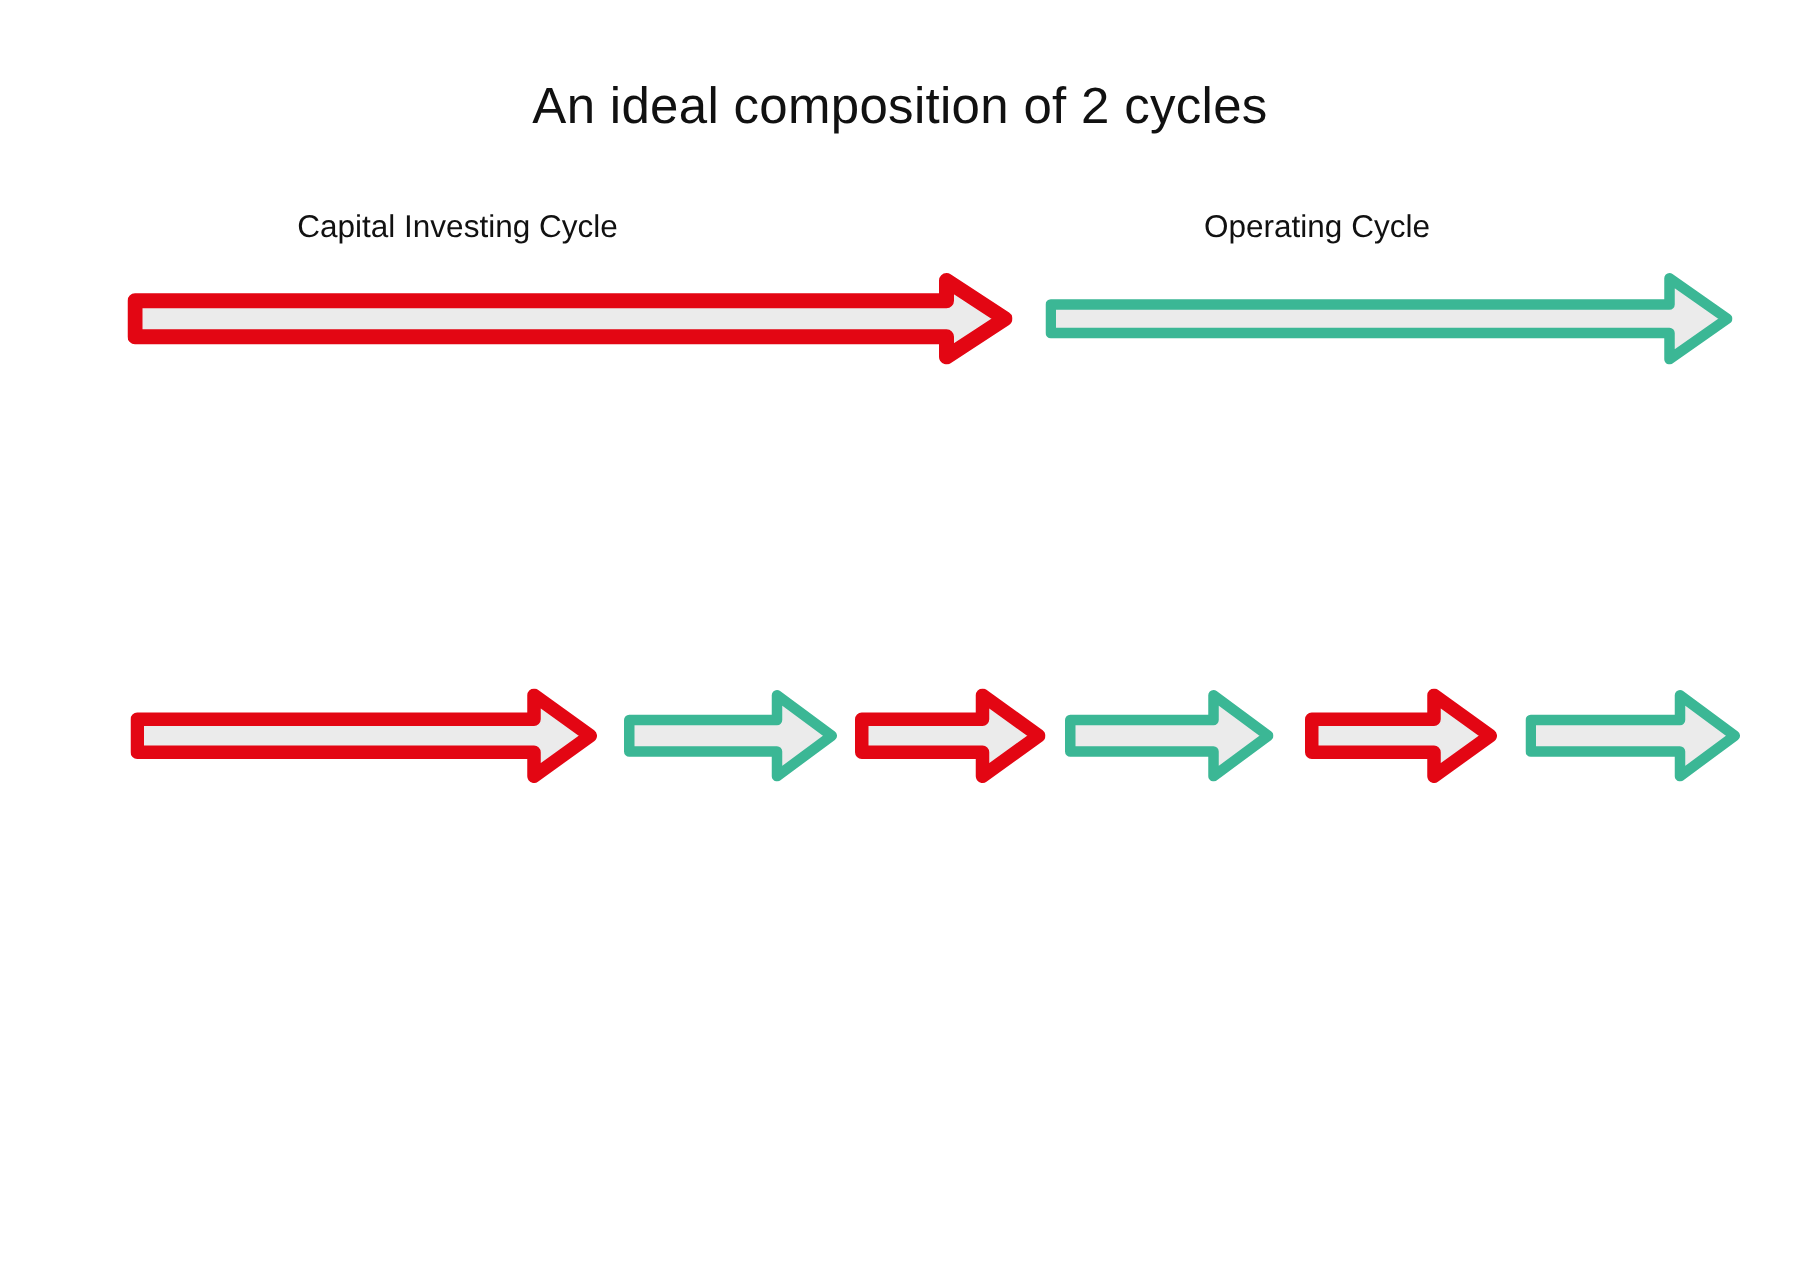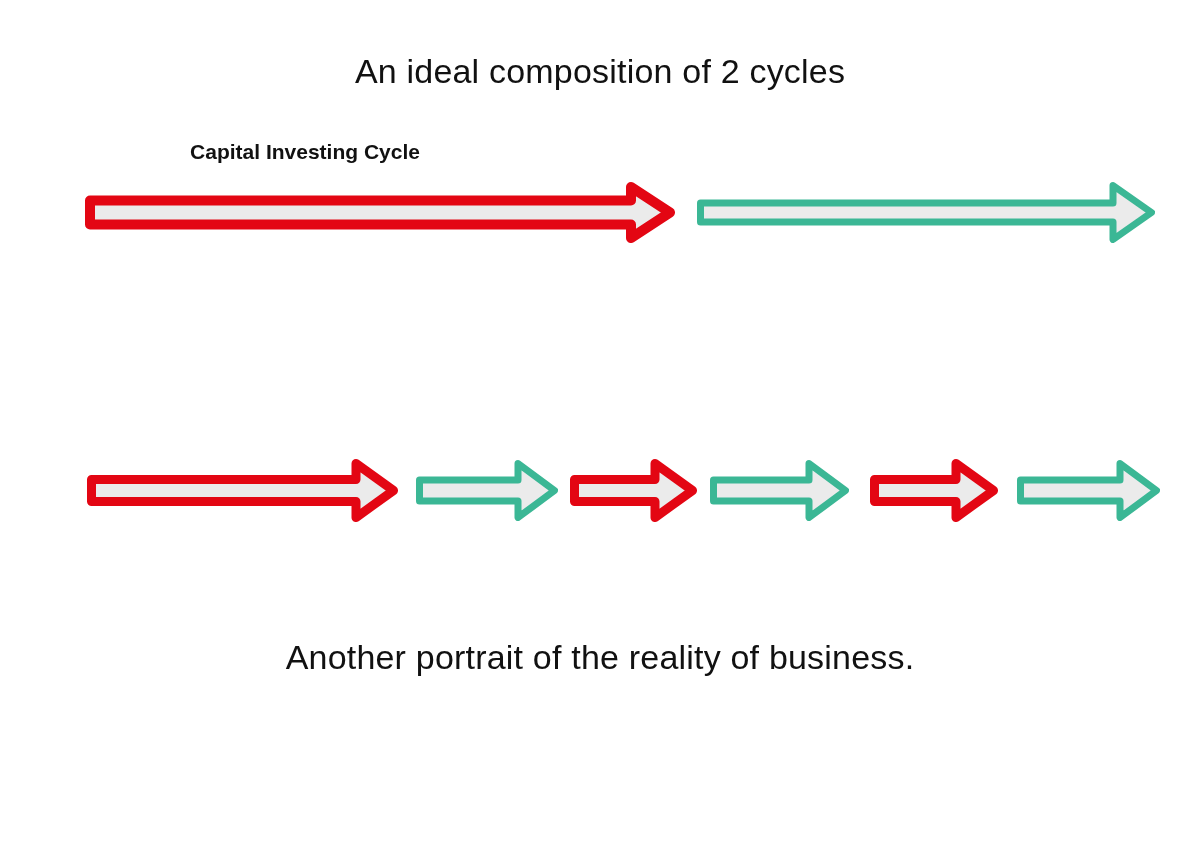--- a/index.html
+++ b/index.html
@@ -27,37 +27,38 @@
     color: #111111;
   }
   #title-ideal   { top: 52px;  }
   #title-reality { top: 328px; }
   #title-portrait{ top: 638px; }
   .arrow-label {
     position: absolute;
     top: 140px;
     text-align: center;
     font-size: 21px;
-    font-weight: 700;
+    font-weight: 400;
     color: #111111;
   }
   #label-capital   { left: 85px;  width: 440px; }
   #label-operating { left: 700px; width: 356px; }
   .arrow-layer { position: absolute; left: 0; top: 0; width: 100%; height: 100%; }
   .arrow-layer svg { position: absolute; display: block; }
 </style>
 </head>
 <body>
 
 <div id="canvas">
 
   <h1 id="title-ideal" class="section-title">An ideal composition of 2 cycles</h1>
 
   <div id="label-capital" class="arrow-label">Capital Investing Cycle</div>
 
+  <div id="label-operating" class="arrow-label">Operating Cycle</div>
 
   <div id="row-ideal" class="arrow-layer">
       <svg width="590" height="61" viewBox="0 0 590 61" style="left: 85px; top: 181.5px;">
         <path d="M 5 18.5 L 546 18.5 L 546 5 L 585 30.5 L 546 56 L 546 42.5 L 5 42.5 Z" fill="#ebebeb" stroke="#e30613" stroke-width="10" stroke-linejoin="round"></path>
       </svg>
       <svg width="458" height="61" viewBox="0 0 458 61" style="left: 697px; top: 181.5px;">
         <path d="M 3.5 21 L 416 21 L 416 3.5 L 454.5 30.5 L 416 57.5 L 416 40 L 3.5 40 Z" fill="#ebebeb" stroke="#3bb795" stroke-width="7" stroke-linejoin="round"></path>
       </svg>
     </div>
 
@@ -76,21 +77,20 @@
         <path d="M 3.5 20 L 99 20 L 99 3.5 L 135.5 30.5 L 99 57.5 L 99 41 L 3.5 41 Z" fill="#ebebeb" stroke="#3bb795" stroke-width="7" stroke-linejoin="round"></path>
       </svg>
       <svg width="128" height="63" viewBox="0 0 128 63" style="left: 870px; top: 458.5px;">
         <path d="M 4.5 20.5 L 86 20.5 L 86 4.5 L 123.5 31.5 L 86 58.5 L 86 42.5 L 4.5 42.5 Z" fill="#ebebeb" stroke="#e30613" stroke-width="9" stroke-linejoin="round"></path>
       </svg>
       <svg width="143" height="61" viewBox="0 0 143 61" style="left: 1017px; top: 459.5px;">
         <path d="M 3.5 20 L 103 20 L 103 3.5 L 139.5 30.5 L 103 57.5 L 103 41 L 3.5 41 Z" fill="#ebebeb" stroke="#3bb795" stroke-width="7" stroke-linejoin="round"></path>
       </svg>
     </div>
 
-  <h1 id="title-portrait" class="section-title">Another portrait of the reality of business.</h1>
 
   <div id="row-portrait" class="arrow-layer">
       <svg width="1080" height="74" viewBox="0 0 1080 74" style="left: 88px; top: 719px;">
         <defs>
           <linearGradient id="flowGrad" x1="0" y1="0" x2="1" y2="0">
             <stop offset="0%" stop-color="#ef0e0e"></stop>
             <stop offset="13%" stop-color="#ef0e0e"></stop>
             <stop offset="17.5%" stop-color="#3bb795"></stop>
             <stop offset="21.5%" stop-color="#ef0e0e"></stop>
             <stop offset="24%" stop-color="#ef0e0e"></stop>

